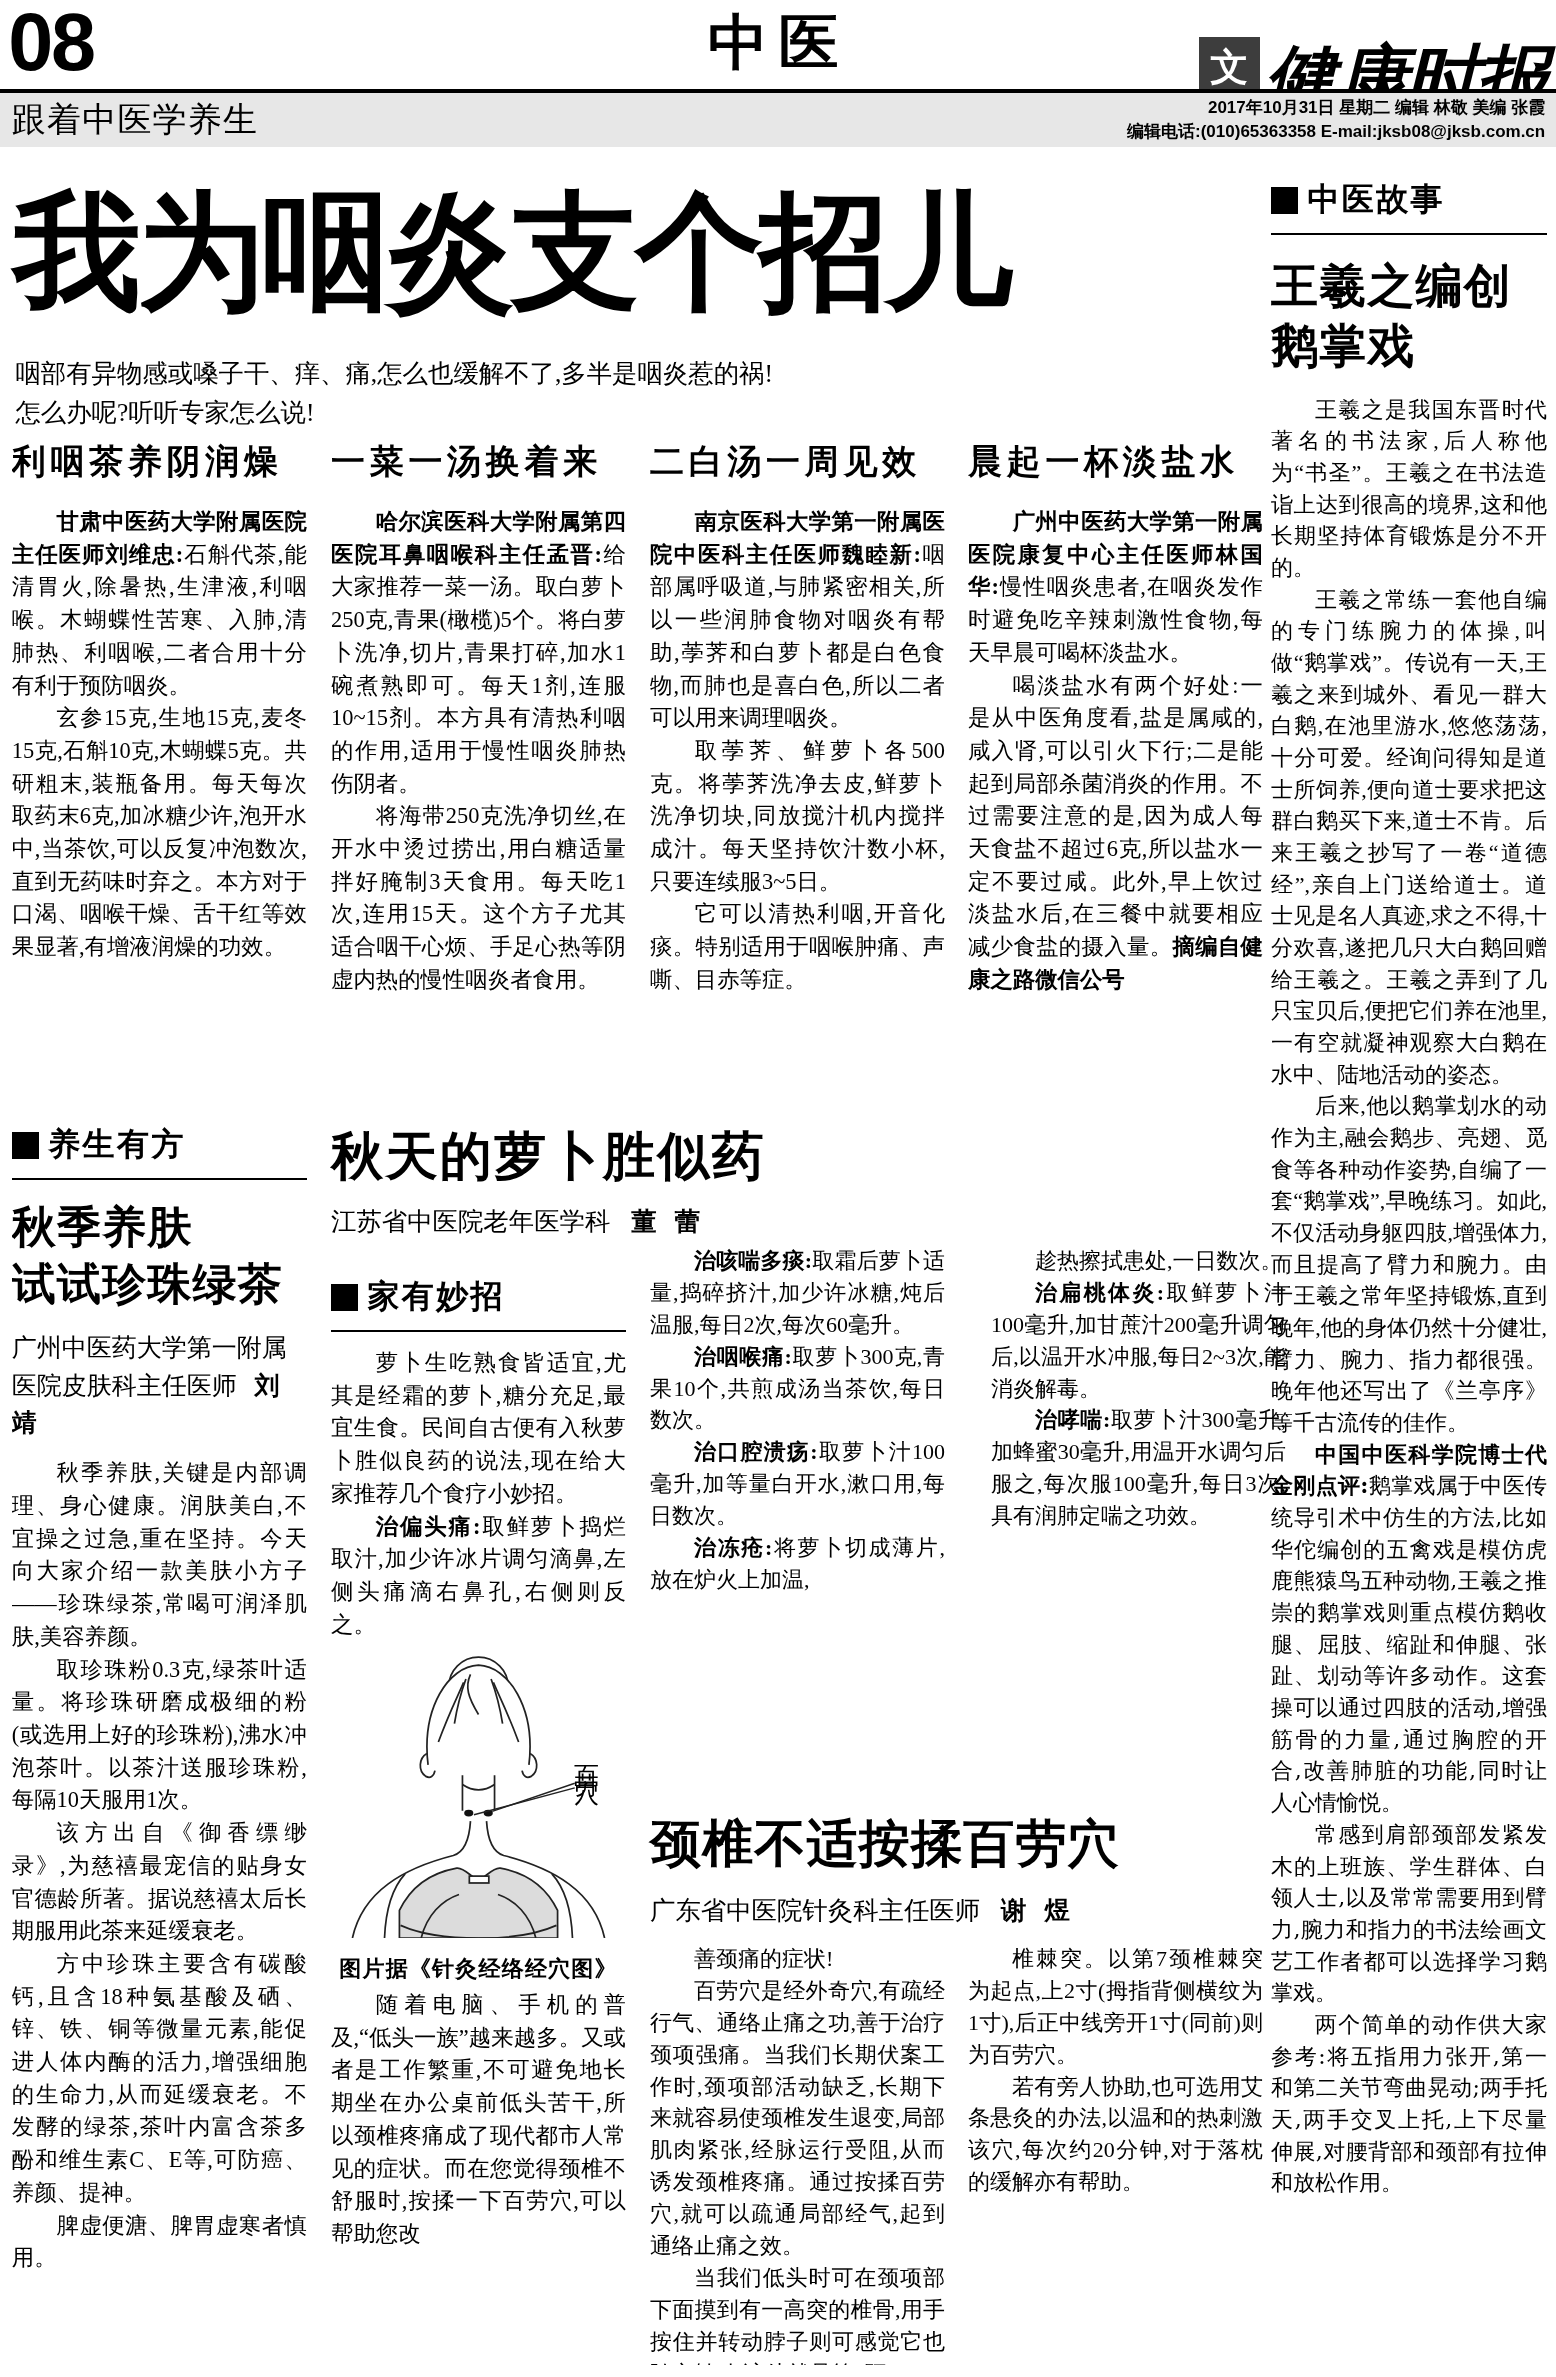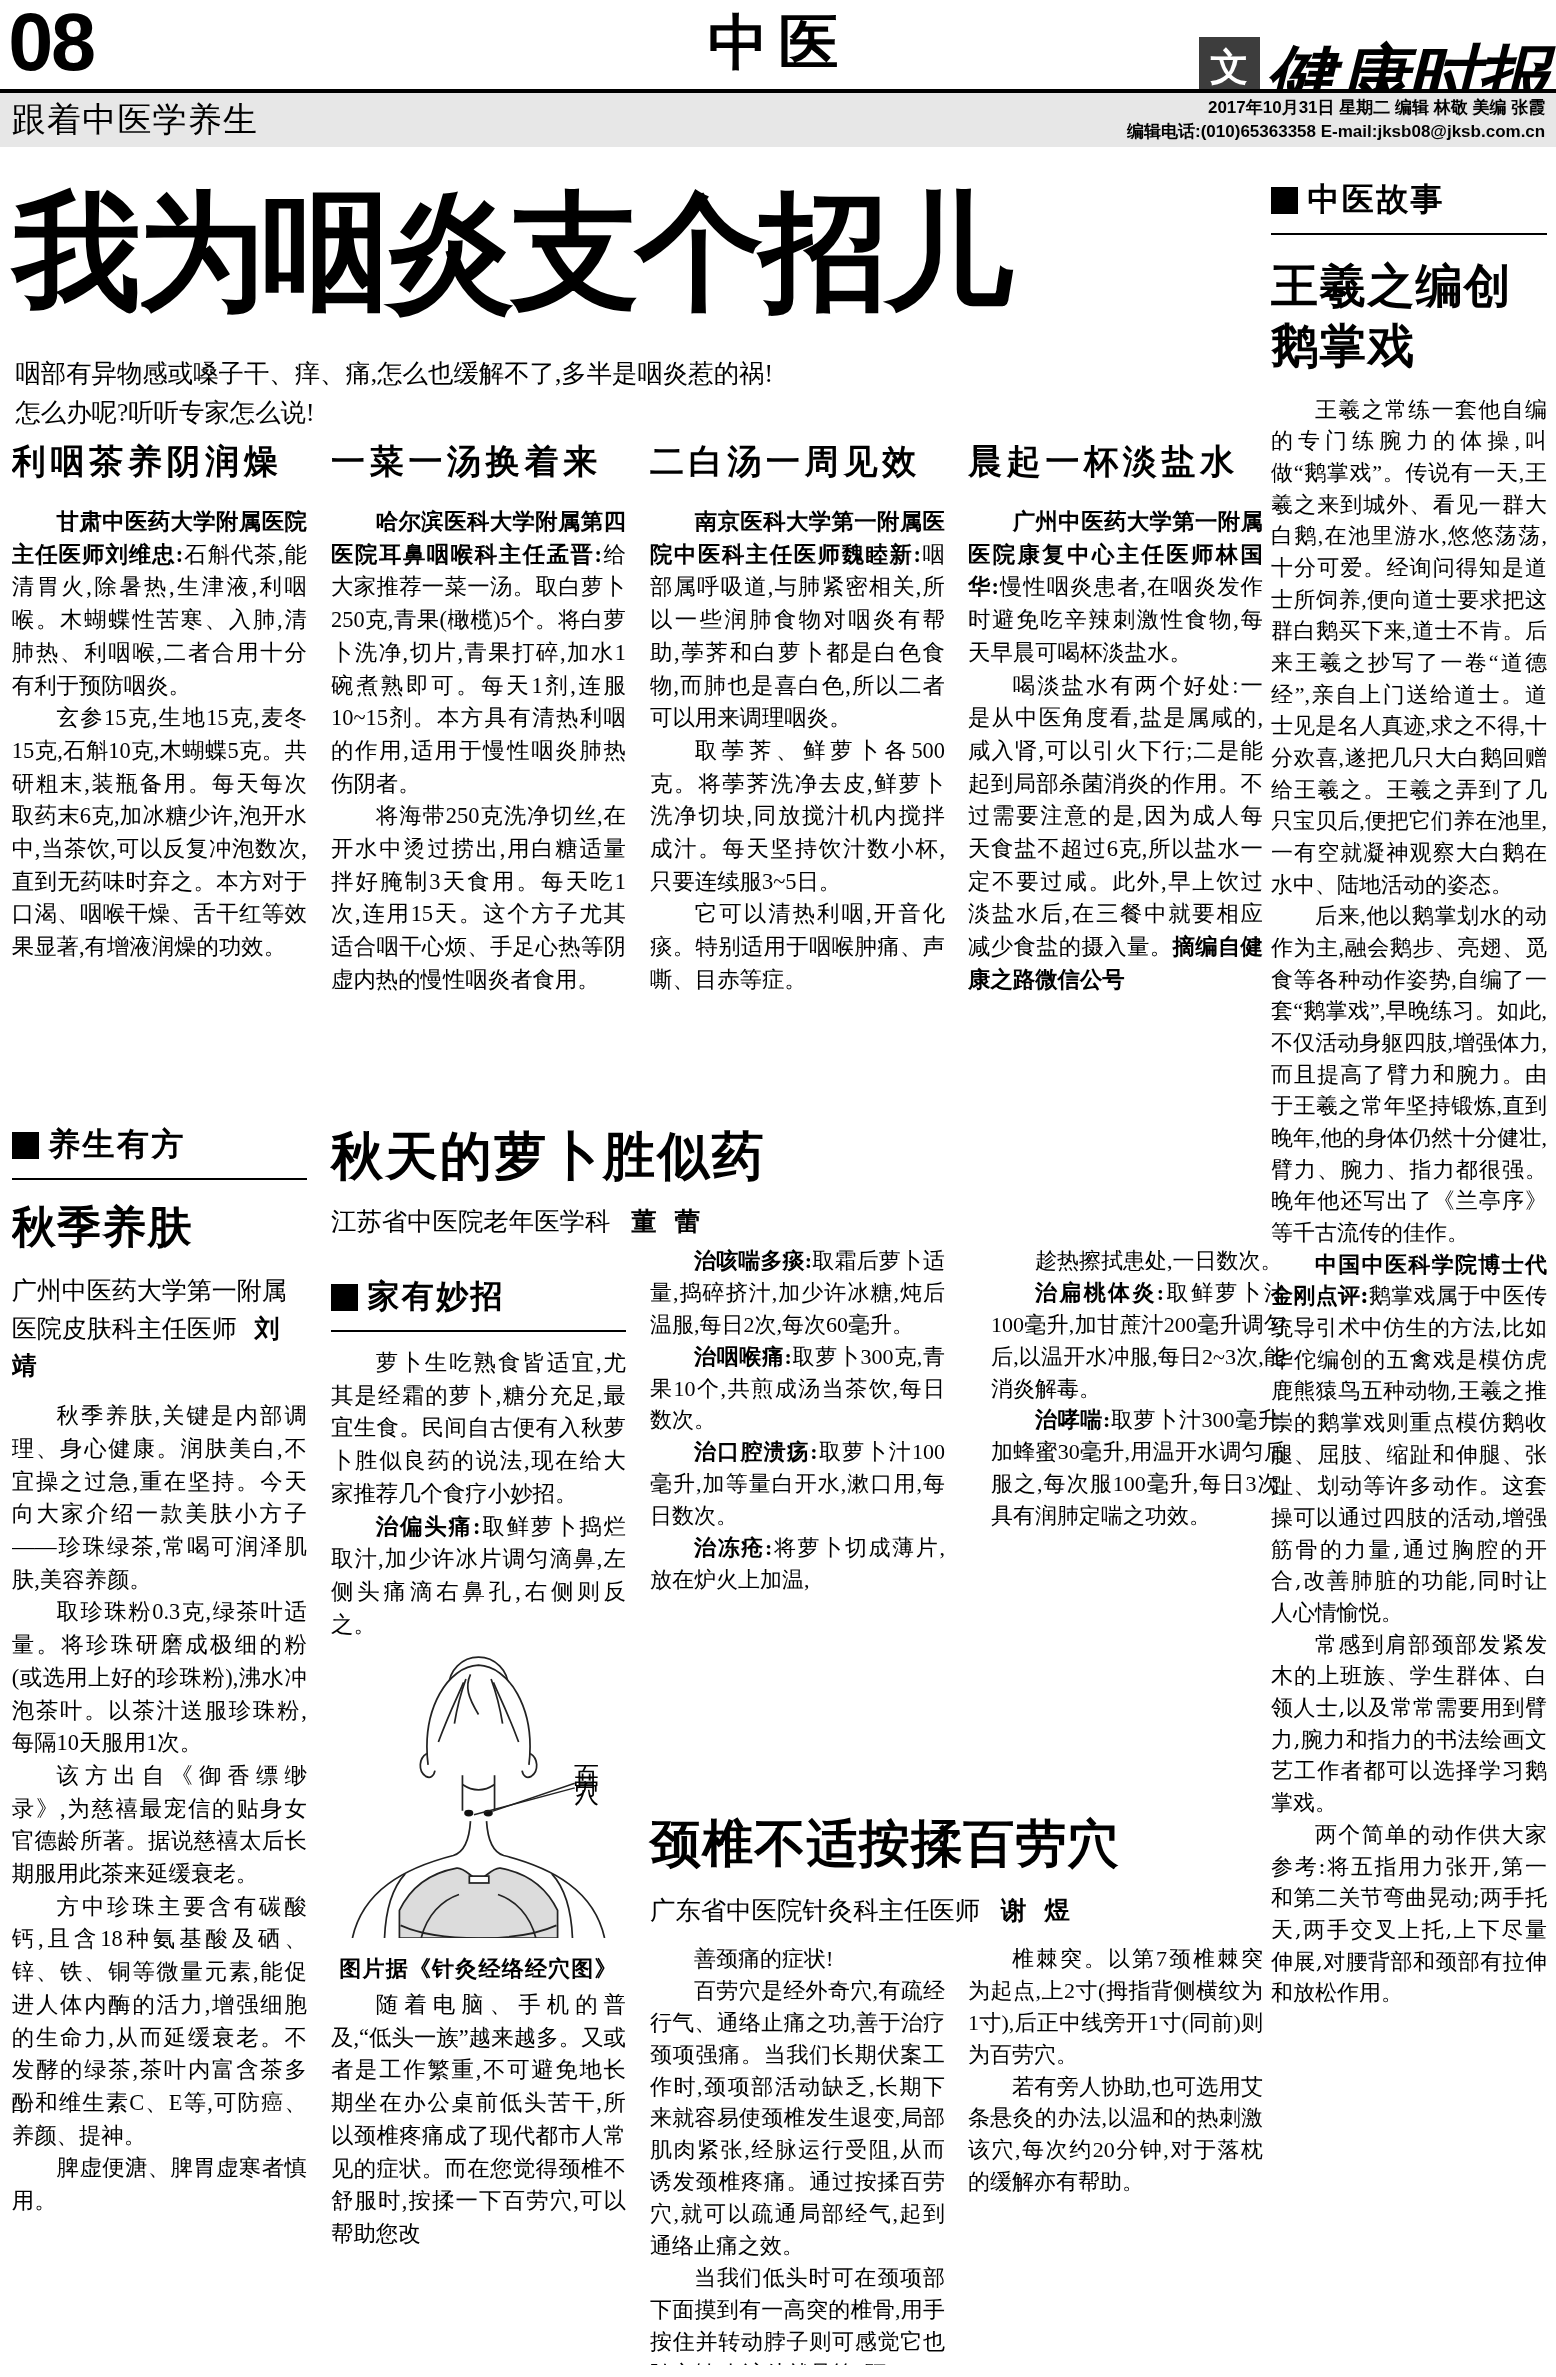--- a/index.html
+++ b/index.html
@@ -142,20 +142,21 @@
     <p class="t"><span>喝淡盐水有两个好处:一是从中医角度看,盐是属咸的,咸入肾,可以引火下行;二是能起到局部杀菌消炎的作用。不过需要注意的是,因为成人每天食盐不超过6克,所以盐水一定不要过咸。此外,早上饮过淡盐水后,在三餐中就要相应减少食盐的摄入量。</span><strong>摘编自健康之路微信公号</strong></p>
   </div>
 
   <div class="abs pearl">
     <div class="kicker">
       <span class="sq"></span>
       <span>养生有方</span>
     </div>
     <div class="ptitle">
       <div>秋季养肤</div>
+      <div>试试珍珠绿茶</div>
     </div>
     <div class="byline">
       <span>广州中医药大学第一附属医院皮肤科主任医师</span><span class="nm">刘 靖</span>
     </div>
     <p class="t">秋季养肤,关键是内部调理、身心健康。润肤美白,不宜操之过急,重在坚持。今天向大家介绍一款美肤小方子——珍珠绿茶,常喝可润泽肌肤,美容养颜。</p>
     <p class="t">取珍珠粉0.3克,绿茶叶适量。将珍珠研磨成极细的粉(或选用上好的珍珠粉),沸水冲泡茶叶。以茶汁送服珍珠粉,每隔10天服用1次。</p>
     <p class="t">该方出自《御香缥缈录》,为慈禧最宠信的贴身女官德龄所著。据说慈禧太后长期服用此茶来延缓衰老。</p>
     <p class="t">方中珍珠主要含有碳酸钙,且含18种氨基酸及硒、锌、铁、铜等微量元素,能促进人体内酶的活力,增强细胞的生命力,从而延缓衰老。不发酵的绿茶,茶叶内富含茶多酚和维生素C、E等,可防癌、养颜、提神。</p>
     <p class="t">脾虚便溏、脾胃虚寒者慎用。</p>
   </div>
@@ -247,20 +248,21 @@
 
   <div class="abs sidebar">
     <div class="kicker">
       <span class="sq"></span>
       <span>中医故事</span>
     </div>
     <div class="stitle">
       <div>王羲之编创</div>
       <div>鹅掌戏</div>
     </div>
+    <p class="t">王羲之是我国东晋时代著名的书法家,后人称他为“书圣”。王羲之在书法造诣上达到很高的境界,这和他长期坚持体育锻炼是分不开的。</p>
     <p class="t">王羲之常练一套他自编的专门练腕力的体操,叫做“鹅掌戏”。传说有一天,王羲之来到城外、看见一群大白鹅,在池里游水,悠悠荡荡,十分可爱。经询问得知是道士所饲养,便向道士要求把这群白鹅买下来,道士不肯。后来王羲之抄写了一卷“道德经”,亲自上门送给道士。道士见是名人真迹,求之不得,十分欢喜,遂把几只大白鹅回赠给王羲之。王羲之弄到了几只宝贝后,便把它们养在池里,一有空就凝神观察大白鹅在水中、陆地活动的姿态。</p>
     <p class="t">后来,他以鹅掌划水的动作为主,融会鹅步、亮翅、觅食等各种动作姿势,自编了一套“鹅掌戏”,早晚练习。如此,不仅活动身躯四肢,增强体力,而且提高了臂力和腕力。由于王羲之常年坚持锻炼,直到晚年,他的身体仍然十分健壮,臂力、腕力、指力都很强。晚年他还写出了《兰亭序》等千古流传的佳作。</p>
     <p class="t kai"><strong>中国中医科学院博士代金刚点评:</strong><span>鹅掌戏属于中医传统导引术中仿生的方法,比如华佗编创的五禽戏是模仿虎鹿熊猿鸟五种动物,王羲之推崇的鹅掌戏则重点模仿鹅收腿、屈肢、缩趾和伸腿、张趾、划动等许多动作。这套操可以通过四肢的活动,增强筋骨的力量,通过胸腔的开合,改善肺脏的功能,同时让人心情愉悦。</span></p>
     <p class="t kai">常感到肩部颈部发紧发木的上班族、学生群体、白领人士,以及常常需要用到臂力,腕力和指力的书法绘画文艺工作者都可以选择学习鹅掌戏。</p>
     <p class="t kai">两个简单的动作供大家参考:将五指用力张开,第一和第二关节弯曲晃动;两手托天,两手交叉上托,上下尽量伸展,对腰背部和颈部有拉伸和放松作用。</p>
   </div>
 
 </div>
 
 

